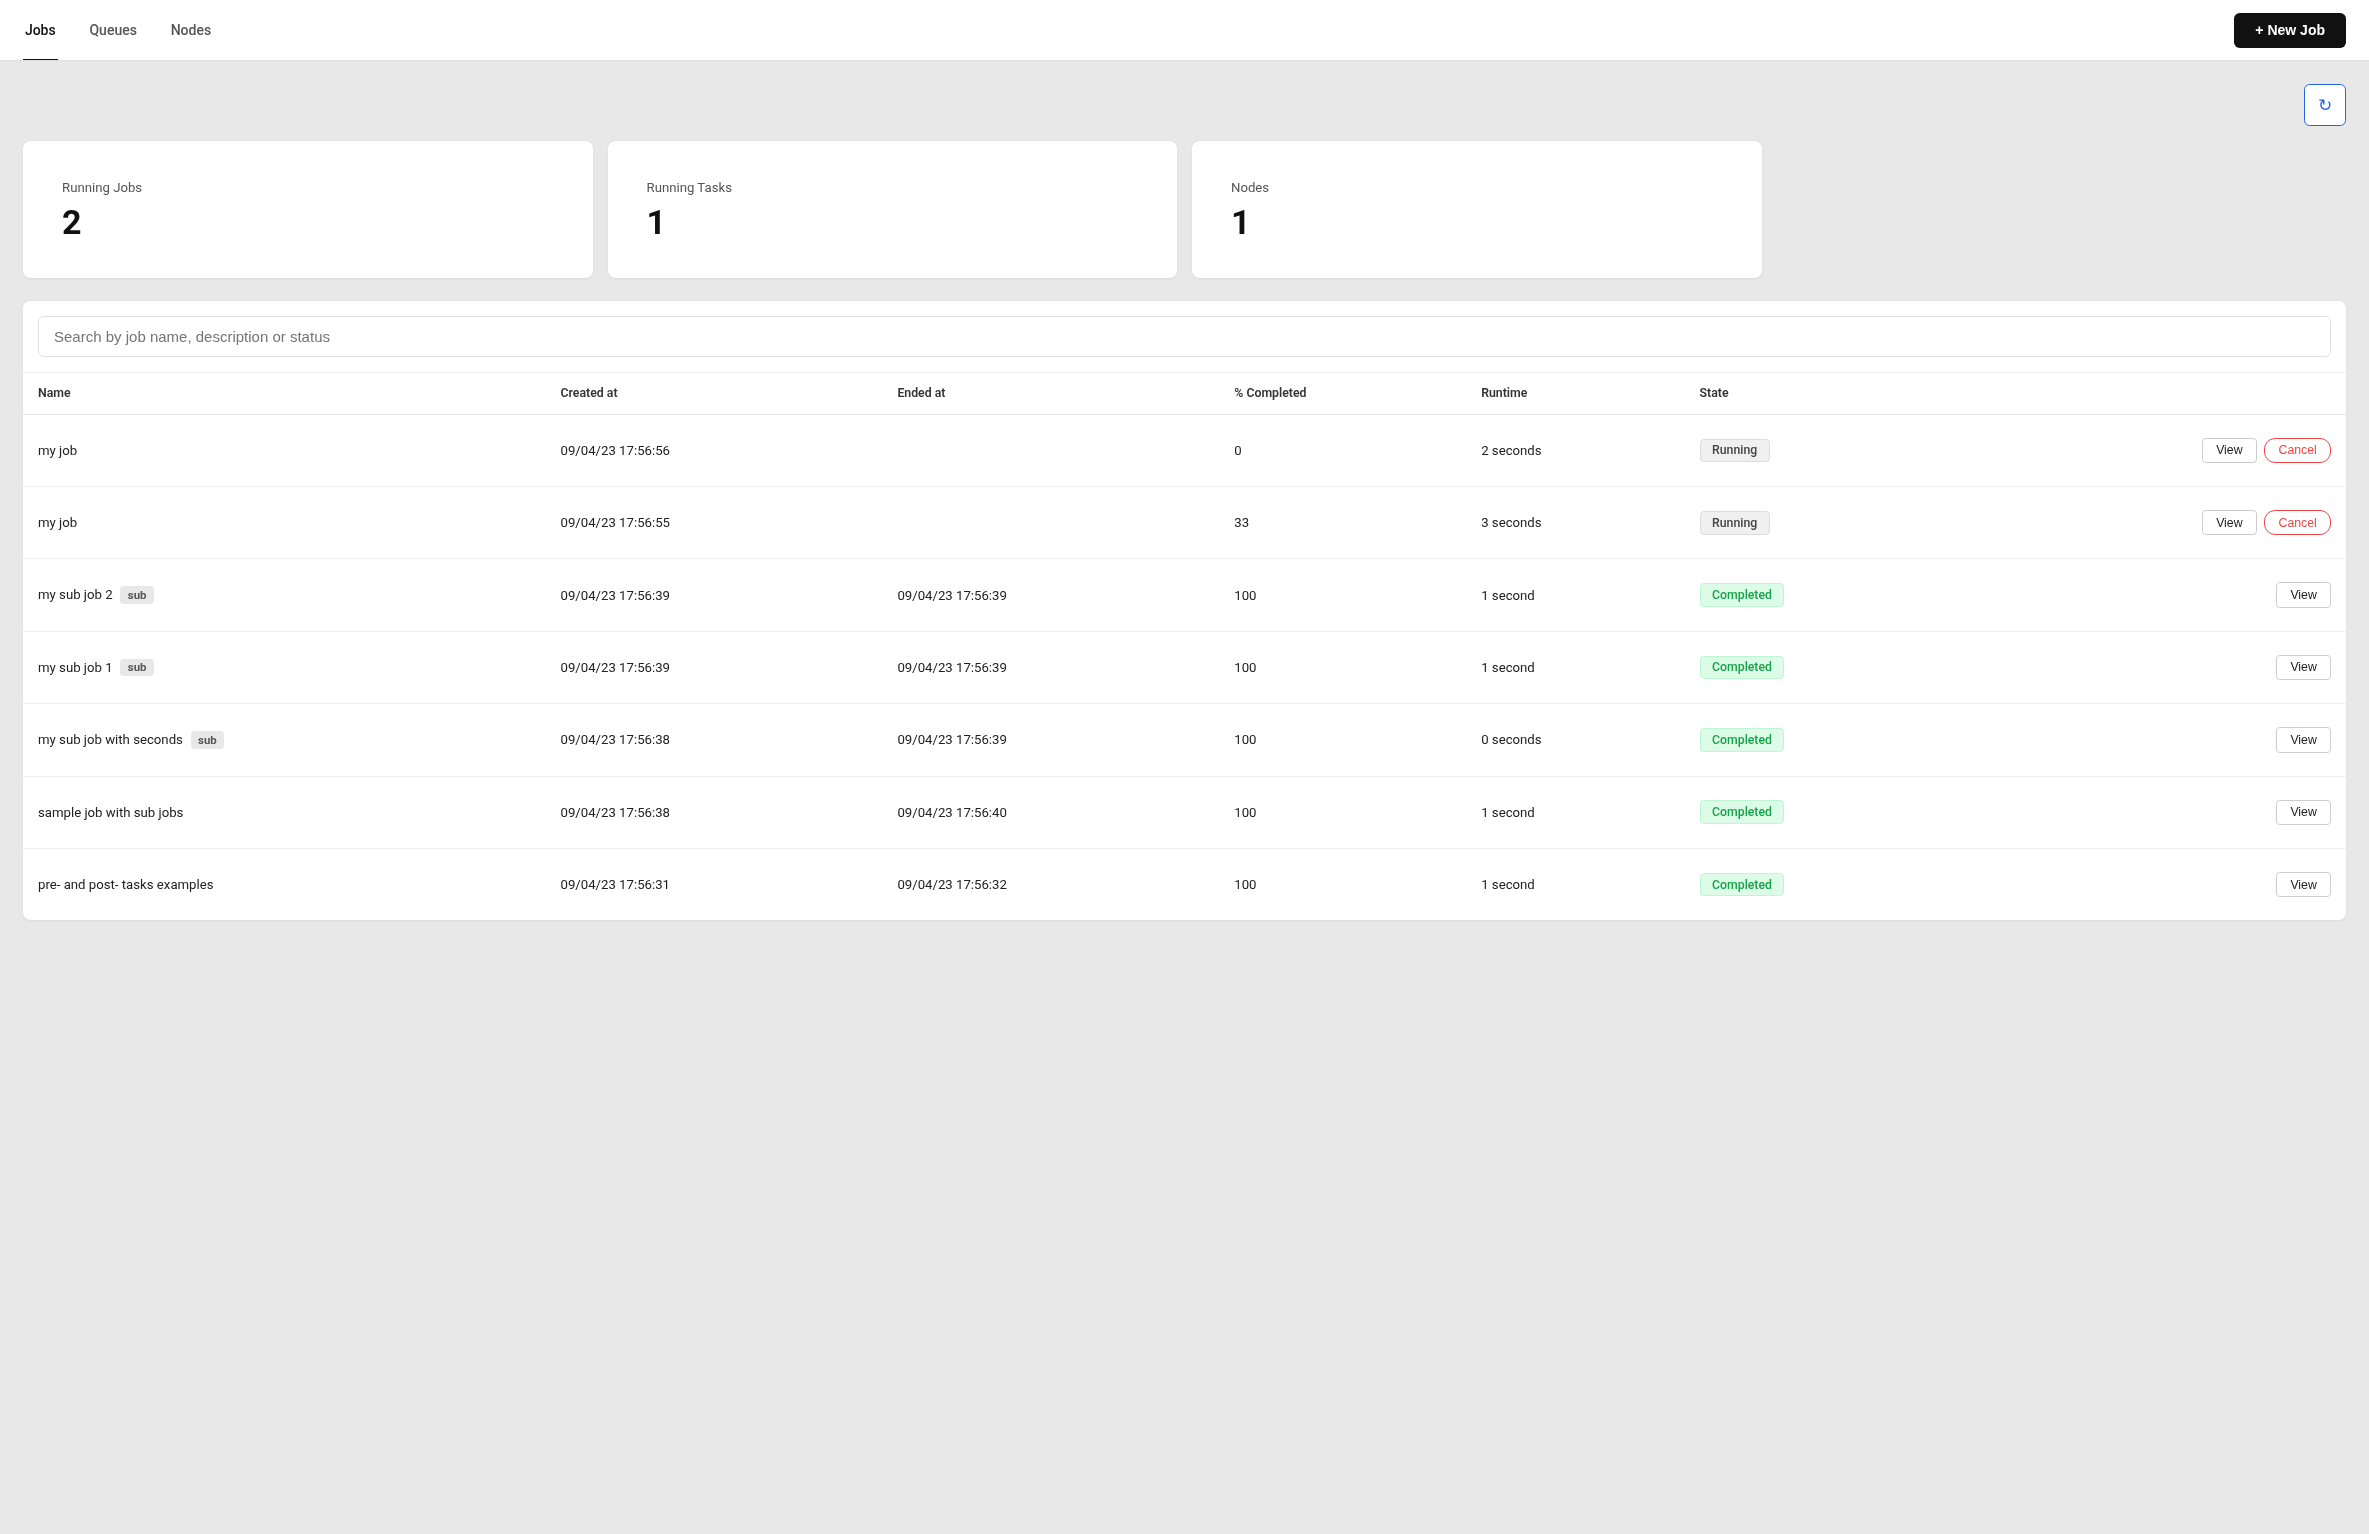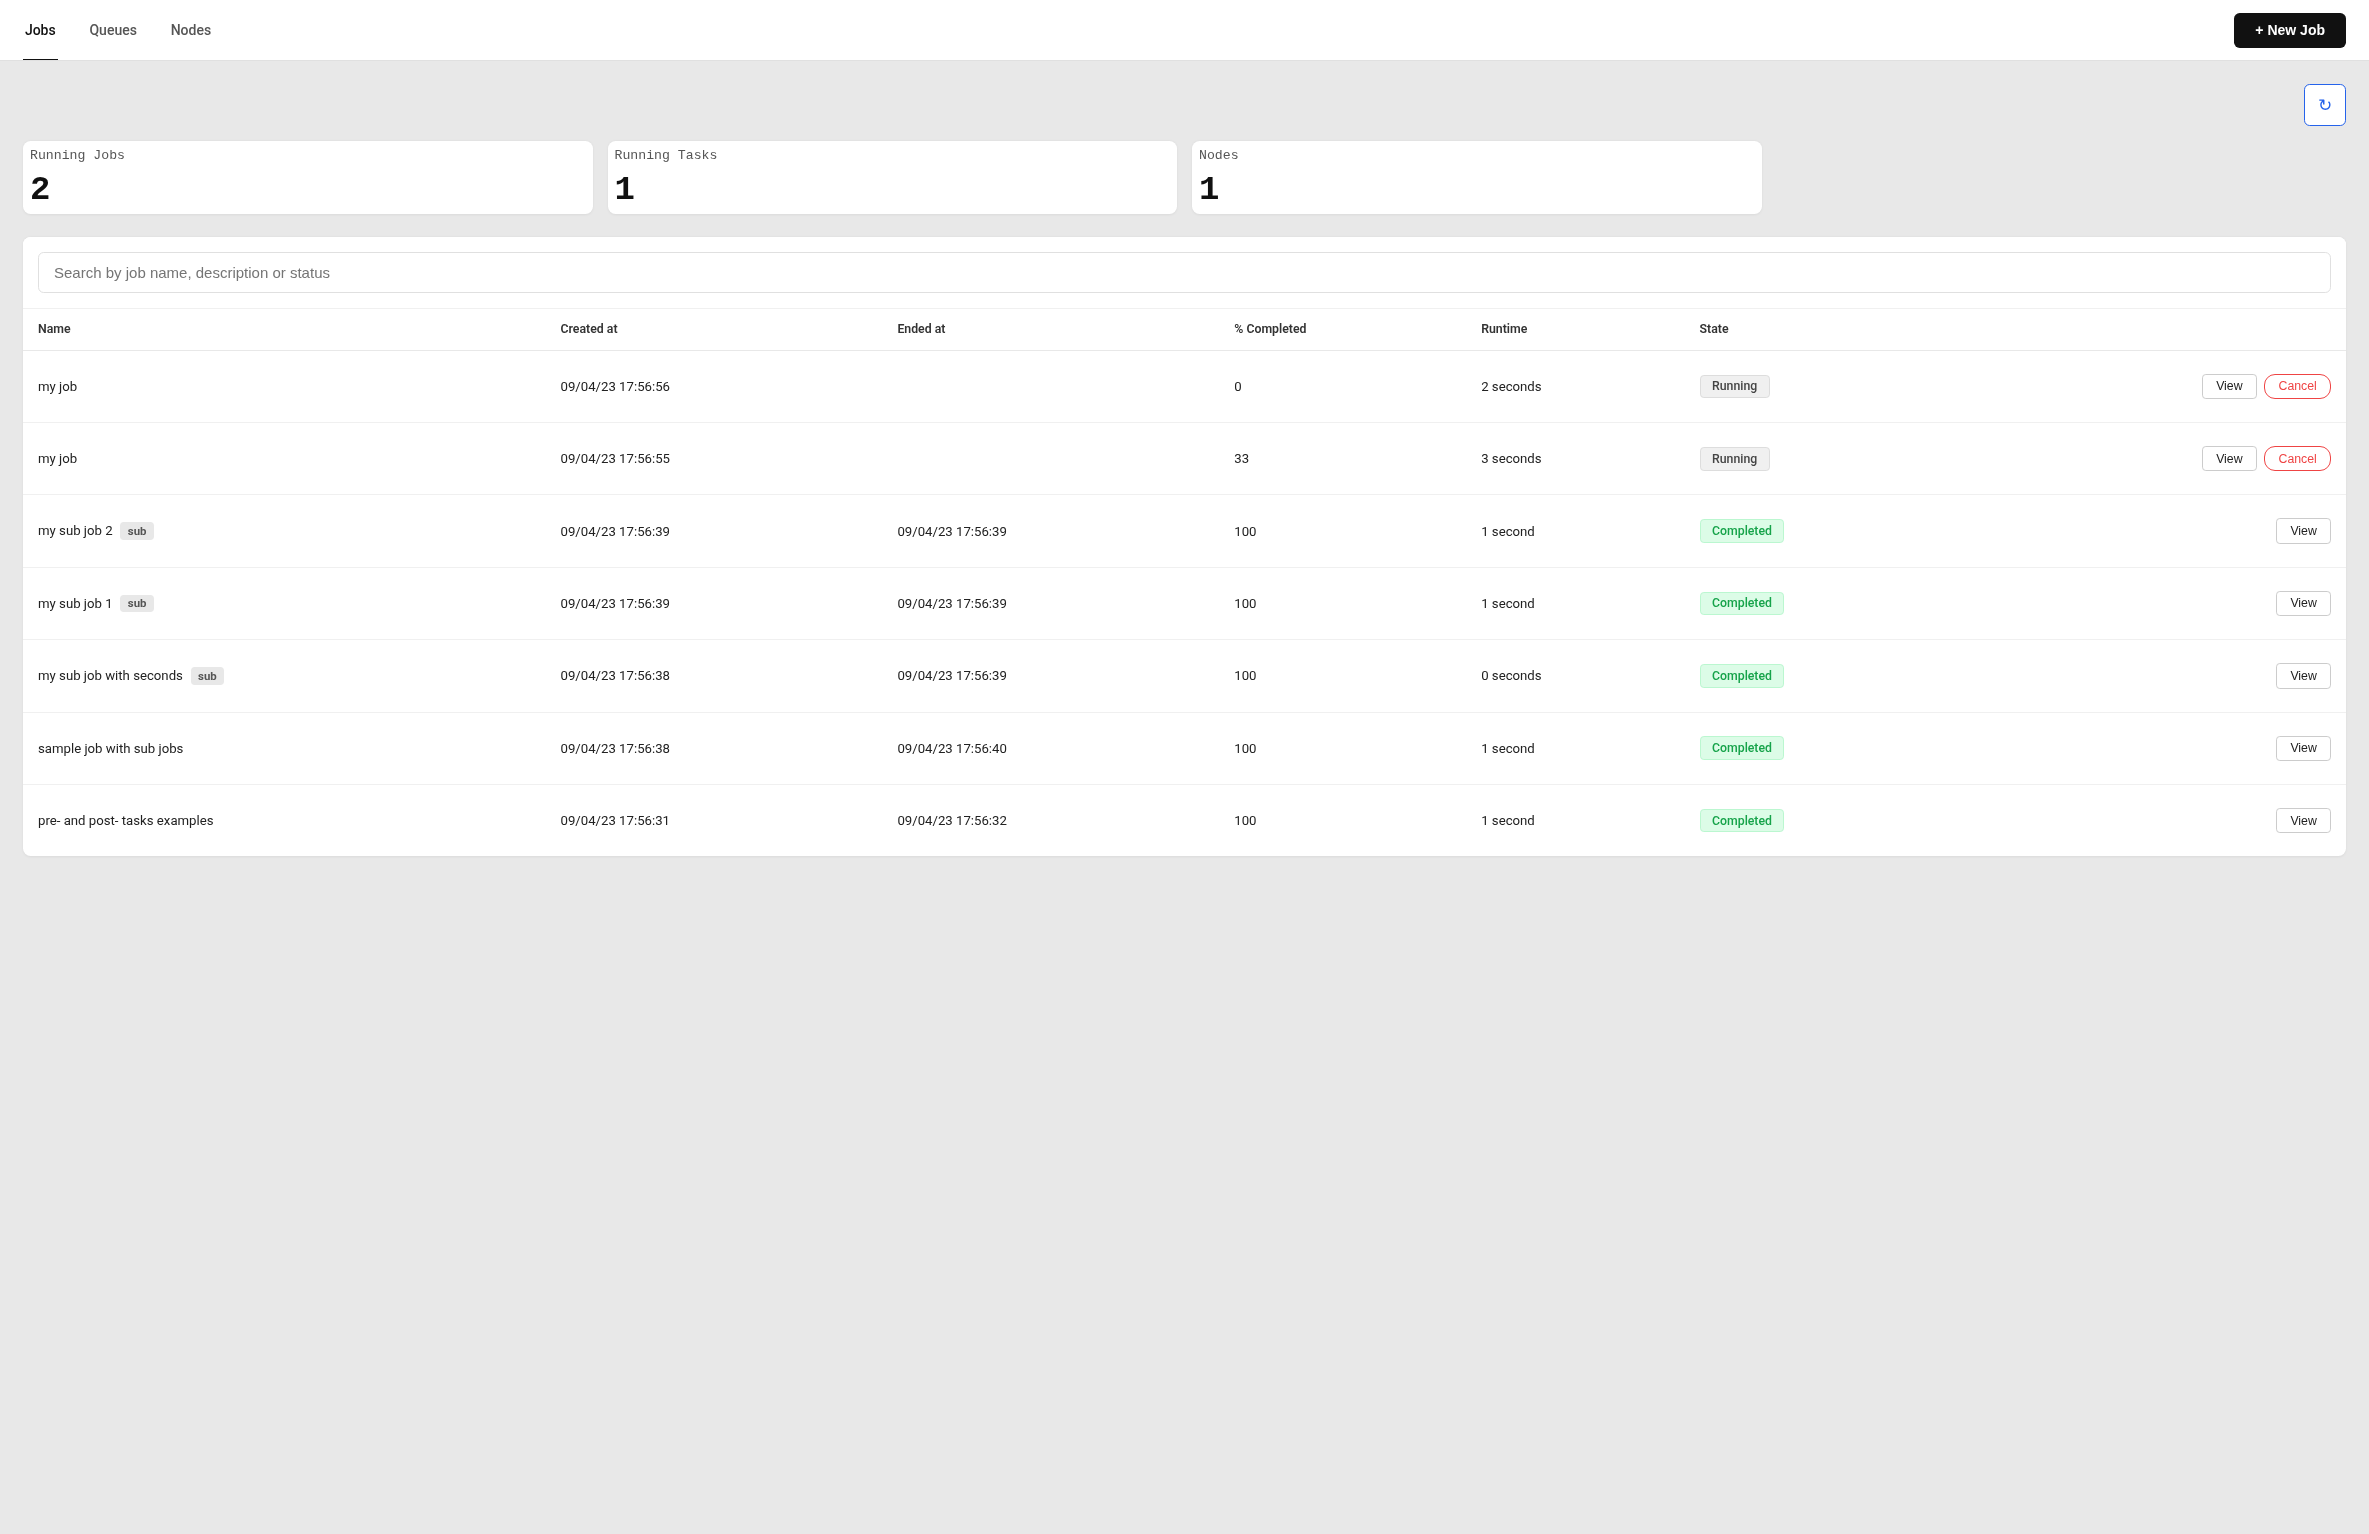--- a/index.html
+++ b/index.html
@@ -75,23 +75,22 @@
     
     .stats-grid {
       display: grid;
       grid-template-columns: repeat(4, 1fr);
       gap: 15px;
       margin-bottom: 23px;
     }
     .stat-card {
       background: #fff;
       border-radius: 7.6px;
-      padding: 7px;
+      padding: 39px;
       box-shadow: 0 0.9px 2.8px rgba(0,0,0,0.06);
-      font-family: Liberation Mono, monospace;
     }
     .stat-label {
       font-size: 13.2px;
       color: #555;
       margin-bottom: 9.5px;
       font-weight: 400;
     }
     .stat-value {
       font-size: 34px;
       font-weight: 700;

